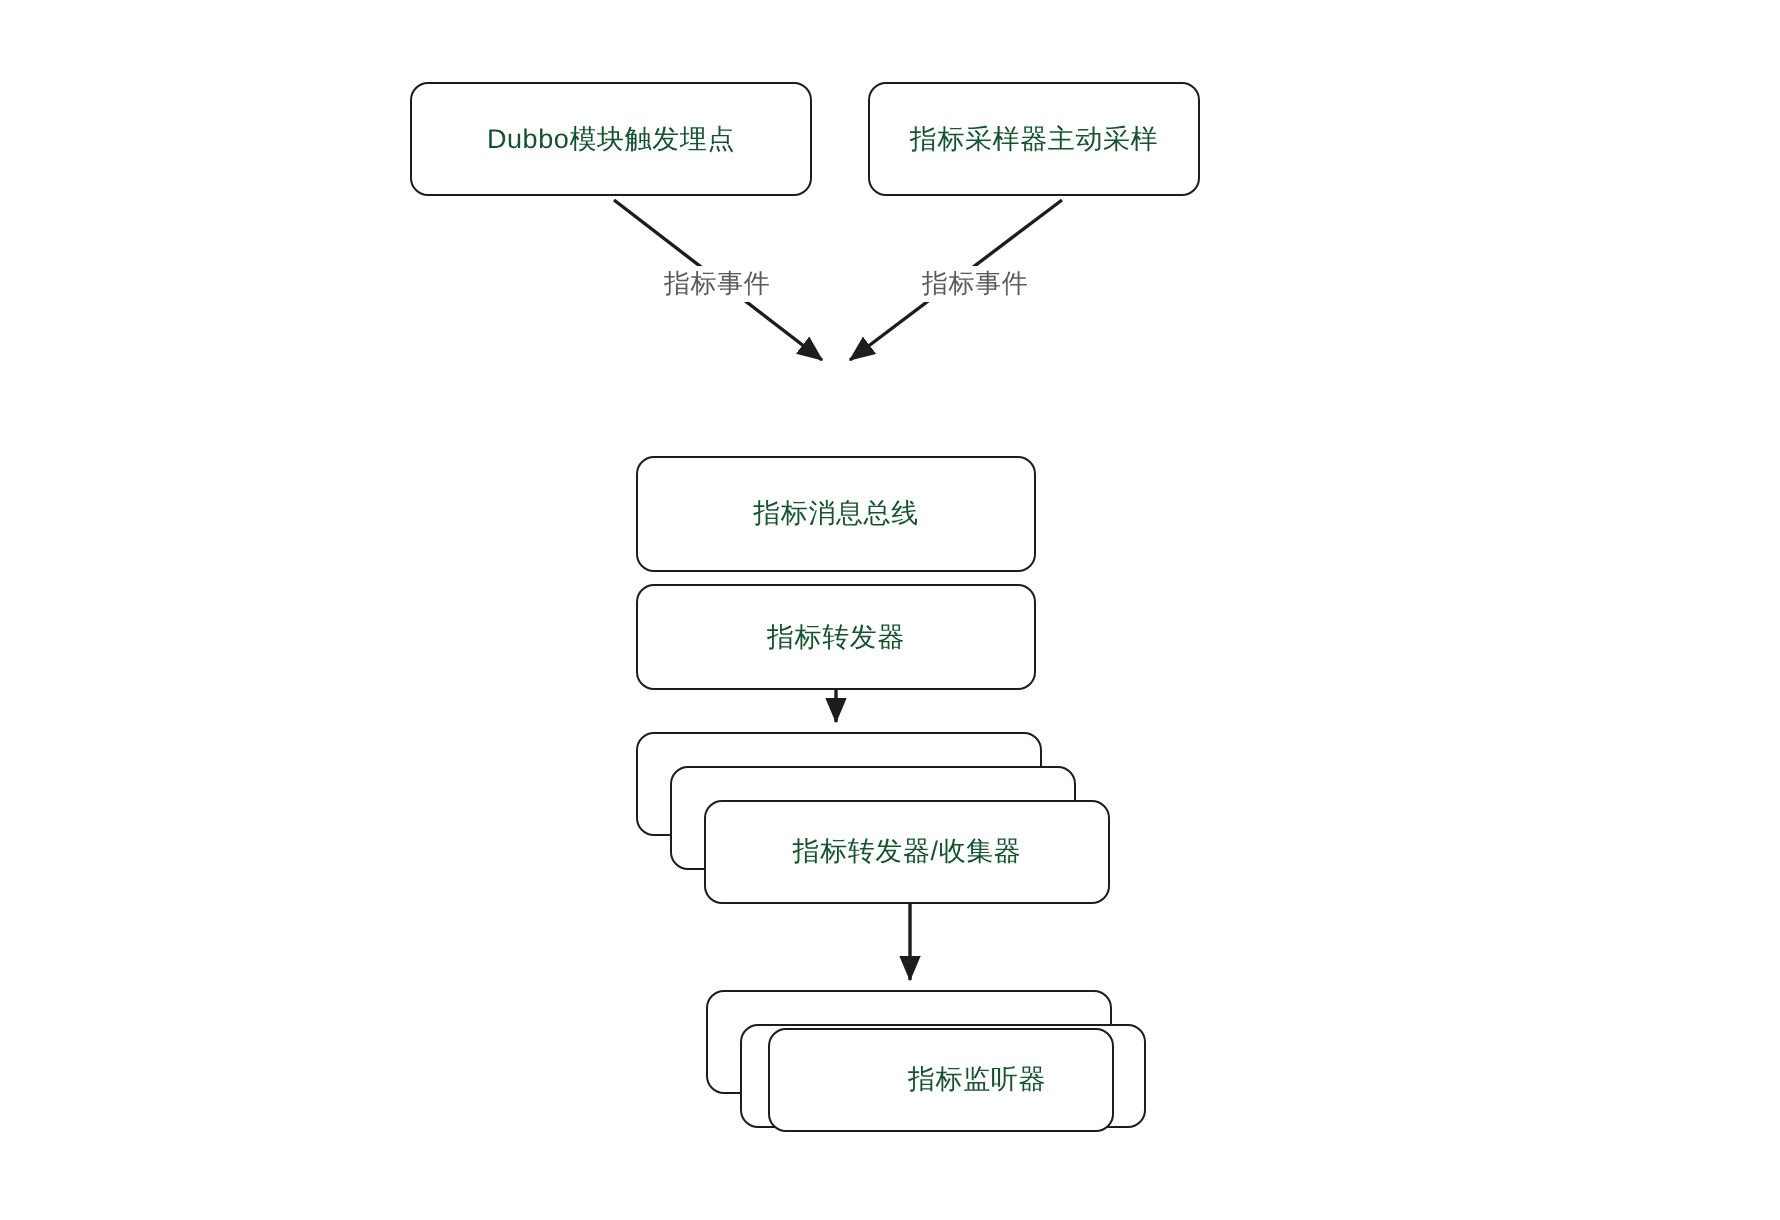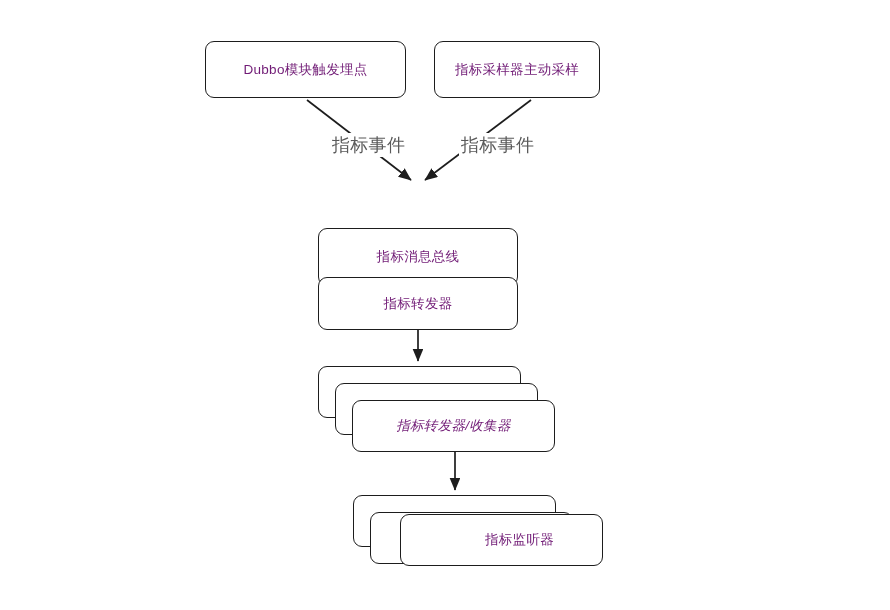--- a/index.html
+++ b/index.html
@@ -23,32 +23,32 @@
   }
   .node {
     position: absolute;
     box-sizing: border-box;
     background: #ffffff;
     border: 1.6px solid #1d1d1d;
     border-radius: 9px;
     display: flex;
     align-items: center;
     justify-content: center;
-    color: #701a75;
+    color: #14532d;
     font-size: 13.5px;
     letter-spacing: 0.3px;
     white-space: nowrap;
   }
   .node.ghost {
     color: transparent;
   }
   .edge-label {
     position: absolute;
     color: #5a5a5a;
-    font-size: 18px;
+    font-size: 13px;
     letter-spacing: 0.3px;
     white-space: nowrap;
     background: #ffffff;
     padding: 0 2px;
   }
   svg.links {
     position: absolute;
     left: 0;
     top: 0;
     width: 890px;
@@ -93,29 +93,29 @@
   </div>
 
   <div class="edge-label" style="left:330px; top:133px;">指标事件</div>
 
   <div class="edge-label" style="left:459px; top:133px;">指标事件</div>
 
   <div class="node" style="left:318px; top:185px; width:200px; height:58px;margin-top:43px;">
     <span>指标消息总线</span>
   </div>
 
-  <div class="node" style="left:318px; top:277px; width:200px; height:53px;">
+  <div class="node" style="left:318px; top:292px; width:200px; height:53px;">
     <span>指标转发器</span>
   </div>
 
   <div class="node ghost" style="left:318px; top:366px; width:203px; height:52px;"></div>
   <div class="node ghost" style="left:335px; top:383px; width:203px; height:52px;"></div>
-  <div class="node" style="left:352px; top:400px; width:203px; height:52px;font-style:italic;">
+  <div class="node" style="left:352px; top:400px; width:203px; height:52px;">
     <span>指标转发器/收集器</span>
   </div>
 
   <div class="node ghost" style="left:353px; top:495px; width:203px; height:52px;"></div>
   <div class="node ghost" style="left:370px; top:512px; width:203px; height:52px;"></div>
-  <div class="node" style="left:400px; top:514px; width:203px; height:52px;padding-left:36px;">
+  <div class="node" style="left:384px; top:514px; width:173px; height:52px;padding-left:36px;">
     <span>指标监听器</span>
   </div>
 
 </div>
 
 </body></html>

